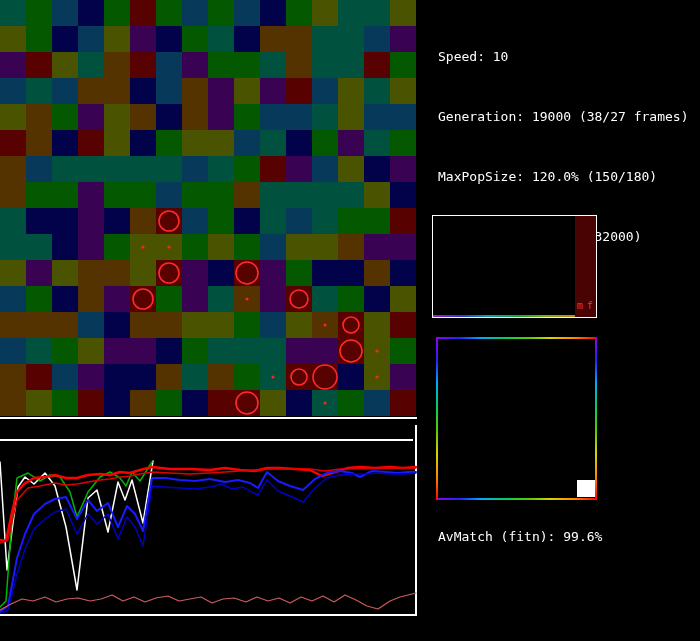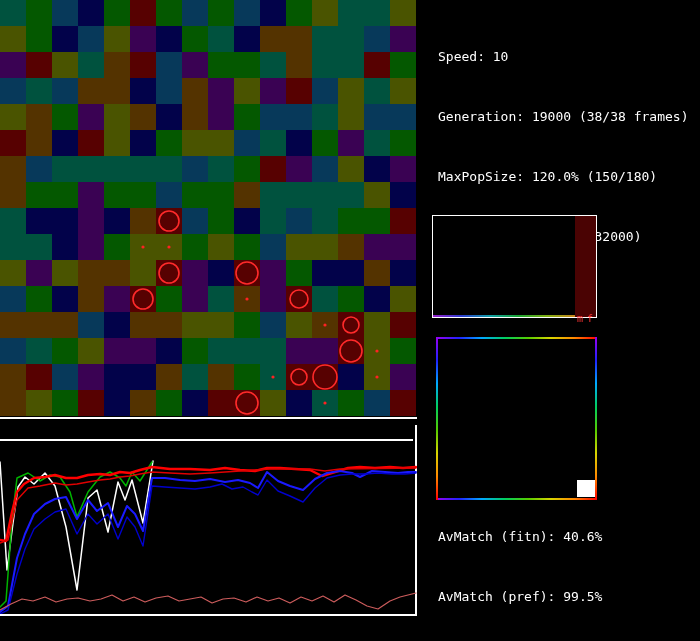--- a/index.html
+++ b/index.html
@@ -324,35 +324,34 @@
         <polyline points="0,540 6,541 12,512 17,492 24,484 34,478 45,477 55,475 66,478 77,478 88,475 100,474 110,475 120,472 130,473 140,470 152,467 170,469 190,469 210,470 225,468 240,470 255,471 267,468 280,468 295,469 310,470 322,476 335,472 348,468 360,467 375,468 390,467 403,468 416,467" fill="none" stroke="#ff0000" stroke-width="2.4" stroke-linejoin="round" stroke-linecap="round"></polyline>
         <polyline points="0,543 8,540 17,500 28,488 40,486 55,483 66,485 77,484 88,482 100,480 110,479 120,477 130,476 140,474 152,472 170,473 190,474 210,473 225,472 240,471 255,470 270,469 290,469 310,469 325,471 340,469 416,468" fill="none" stroke="#e00000" stroke-width="1.4" stroke-linejoin="round" stroke-linecap="round"></polyline>
         <polyline points="0,612 8,606 17,558 25,534 34,514 45,504 55,499 66,497 77,519 88,500 97,511 108,503 118,527 127,506 135,514 143,531 152,478 165,478 180,480 195,481 210,479 225,482 238,480 250,483 258,488 267,472 278,481 290,486 303,490 315,479 327,473 340,471 352,473 360,477 372,471 385,472 398,473 408,472 416,472" fill="none" stroke="#1a1aff" stroke-width="2" stroke-linejoin="round" stroke-linecap="round"></polyline>
         <polyline points="0,614 8,610 17,574 25,549 34,529 45,519 55,512 66,509 77,534 88,514 97,524 108,514 118,539 127,517 135,527 143,546 152,486 165,487 180,488 195,489 210,487 222,484 232,489 243,487 252,492 258,495 267,480 278,491 290,496 303,502 315,488 327,478 340,475 352,474 365,474 378,473 392,474 405,474 416,473" fill="none" stroke="#0000cc" stroke-width="1.4" stroke-linejoin="round" stroke-linecap="round"></polyline>
         <polyline points="0,610 11,604 22,599 33,601 45,597 56,602 67,599 78,598 90,601 101,599 112,595 123,601 134,597 145,602 156,598 168,596 179,601 190,599 201,597 212,603 223,599 234,598 246,602 257,597 268,601 279,598 290,603 301,597 312,601 323,596 334,602 345,595 356,600 367,606 378,609 390,601 400,597 416,593" fill="none" stroke="#cc5c5c" stroke-width="1.2" stroke-linejoin="round" stroke-linecap="round"></polyline>
       </svg>
   </div>
 
   <div id="stats" class="abs" style="color: rgb(255, 255, 255);">
     <div class="stat-line">Speed: 10</div>
-    <div class="stat-line">Generation: 19000 (38/38 frames)</div>
+    <div class="stat-line">Generation: 19000 (38/27 frames)</div>
     <div class="stat-line">MaxPopSize: 120.0% (150/180)</div>
     <div class="stat-line">SysSize: 4.0% (1282/32000)</div>
     <div class="stat-line">AvCarCap: 98.8%</div>
     <div class="stat-line">AvPref: 96.9%</div>
     <div class="stat-line">Cramer's V: 100.0%</div>
     <div class="stat-line">Purebred: 100.0%</div>
-    <div class="stat-line">AvMatch (fitn): 40.6%</div>
-    <div class="stat-line">AvMatch (pref): 99.5%</div>
+    <div class="stat-line">AvMatch (fitn): 99.6%</div>
   </div>
 
   <div id="sexbox" class="abs">
     <div id="sexbar" style="background: rgb(74, 3, 3);"></div>
     <div id="sexscale" style="background: linear-gradient(to right, rgb(153, 34, 204), rgb(43, 59, 208), rgb(16, 159, 168), rgb(24, 164, 50), rgb(127, 174, 16), rgb(200, 131, 26));"></div>
-    <div id="sexlabels" style="color: rgb(255, 51, 51); margin-top: 13px;"><span>m</span><span>f</span></div>
+    <div id="sexlabels" style="color: rgb(255, 51, 51);"><span>m</span><span>f</span></div>
   </div>
 
   <div id="prefbox" class="abs">
     <div id="pref-edge-top" class="edge" style="background: linear-gradient(to right, rgb(153, 0, 240), rgb(34, 34, 255), rgb(0, 170, 255), rgb(0, 207, 95), rgb(85, 204, 0), rgb(216, 212, 0), rgb(255, 136, 0), rgb(255, 0, 0));"></div>
     <div id="pref-edge-bottom" class="edge" style="background: linear-gradient(to right, rgb(153, 0, 240), rgb(34, 34, 255), rgb(0, 170, 255), rgb(0, 207, 95), rgb(85, 204, 0), rgb(216, 212, 0), rgb(255, 136, 0), rgb(255, 0, 0));"></div>
     <div id="pref-edge-left" class="edge" style="background: linear-gradient(rgb(153, 0, 240), rgb(34, 34, 255), rgb(0, 170, 255), rgb(0, 207, 95), rgb(85, 204, 0), rgb(216, 212, 0), rgb(255, 136, 0), rgb(255, 0, 0));"></div>
     <div id="pref-edge-right" class="edge" style="background: linear-gradient(rgb(153, 0, 240), rgb(34, 34, 255), rgb(0, 170, 255), rgb(0, 207, 95), rgb(85, 204, 0), rgb(216, 212, 0), rgb(255, 136, 0), rgb(255, 0, 0));"></div>
     <div id="pref-marker" style="background: rgb(255, 255, 255);"></div>
   </div>
 

